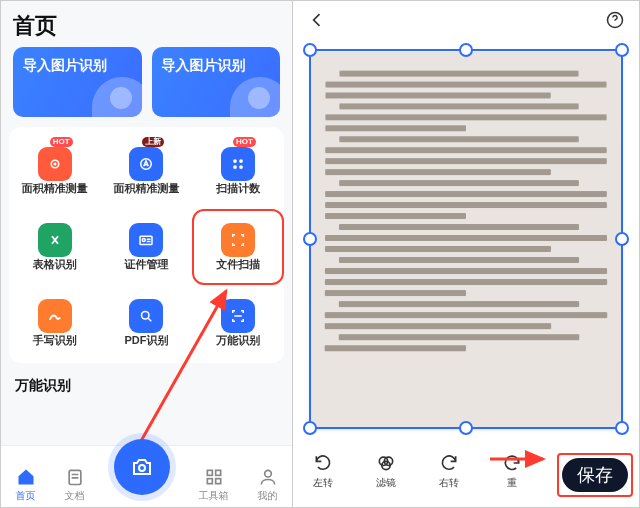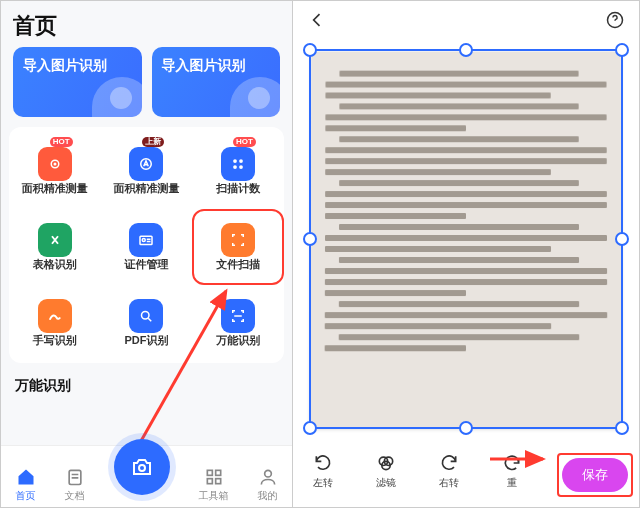--- a/index.html
+++ b/index.html
@@ -49,21 +49,21 @@
   .crop-frame { position: absolute; inset: -2px; border: 2px solid #2d6bff; }
   .handle { position: absolute; width: 14px; height: 14px; border-radius: 50%; background: #fff; border: 2px solid #2d6bff; }
   .h-tl { top:-8px; left:-8px; } .h-tr { top:-8px; right:-8px; }
   .h-bl { bottom:-8px; left:-8px; } .h-br { bottom:-8px; right:-8px; }
   .h-t { top:-8px; left:calc(50% - 7px); } .h-b { bottom:-8px; left:calc(50% - 7px); }
   .h-l { left:-8px; top:calc(50% - 7px); } .h-r { right:-8px; top:calc(50% - 7px); }
 
   .rp-toolbar { position: absolute; bottom: 0; left: 0; right: 0; height: 66px; display: flex; align-items: center; justify-content: space-between; padding: 0 10px 6px; gap: 6px; }
   .tool { display: flex; flex-direction: column; align-items: center; font-size: 10px; color: #444; width: 40px; }
   .tool svg { width: 20px; height: 20px; margin-bottom: 3px; }
-  .save-btn { background: #d946ef; color: #fff; border-radius: 20px; width: 66px; height: 34px; display: flex; align-items: center; justify-content: center; font-size: 13px; }
+  .save-btn { background: #0f172a; color: #fff; border-radius: 20px; width: 66px; height: 34px; display: flex; align-items: center; justify-content: center; font-size: 18px; }
   .save-box { border: 2px solid #ff3b30; padding: 3px 3px; border-radius: 4px; position: absolute; right: 6px; bottom: 10px; }
 </style>
 </head>
 <body>
 
 <div class="stage">
 
   <div class="phone phone-left">
     <div class="lp-header">
       <div class="lp-title">首页</div>

